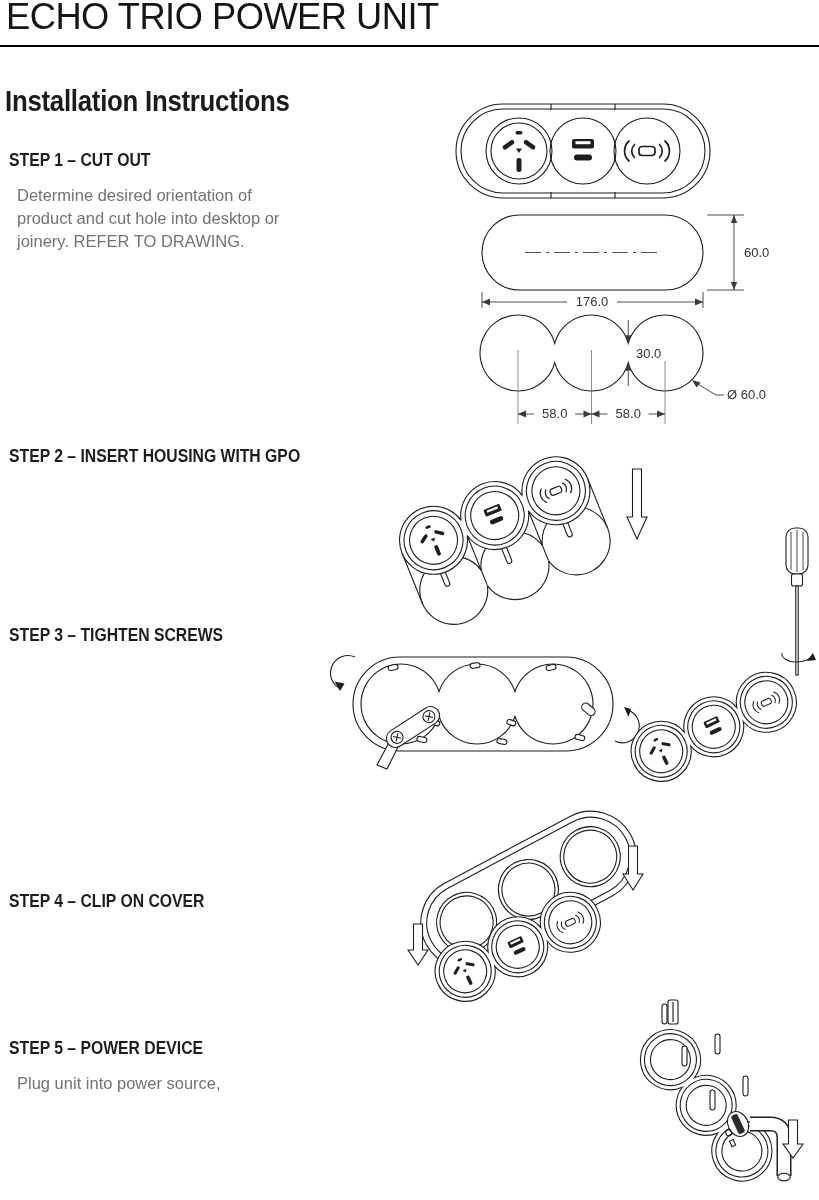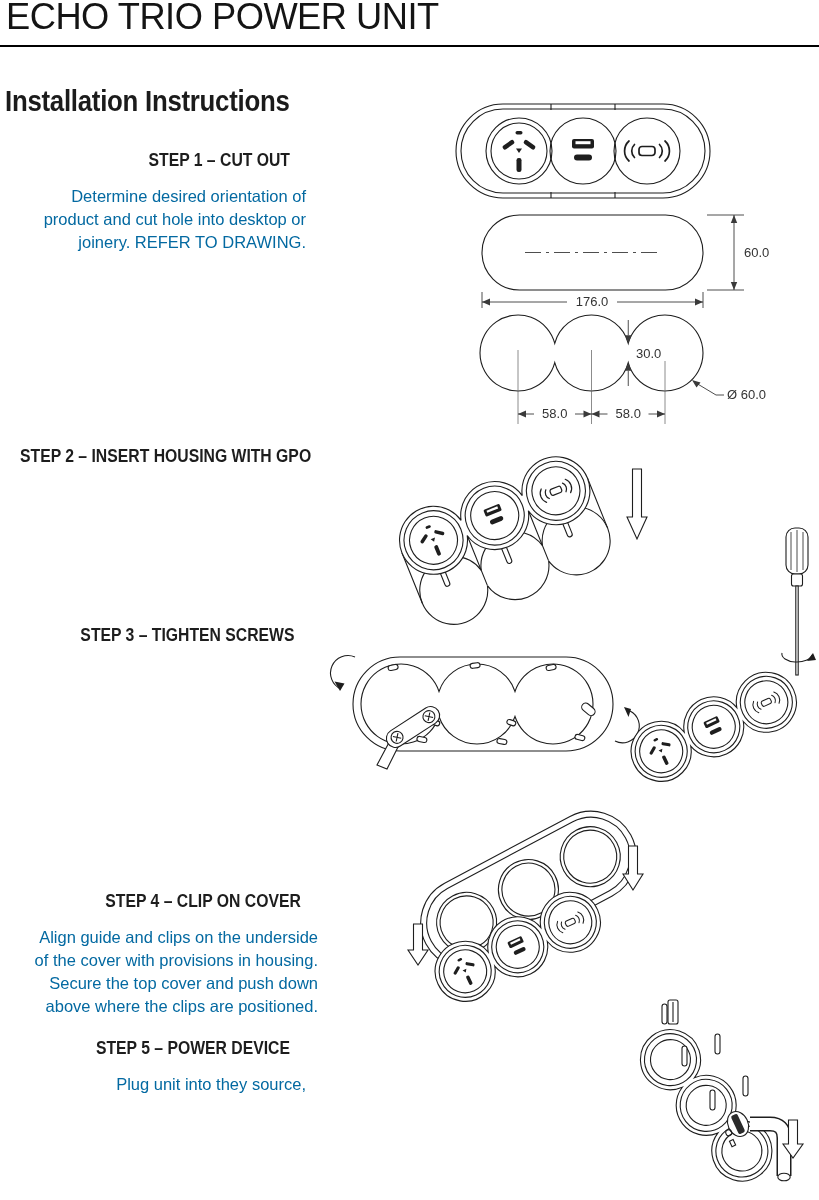--- a/index.html
+++ b/index.html
@@ -4,24 +4,24 @@
 <style>
   html,body{margin:0;padding:0;background:#fff;}
   #page{position:relative;width:819px;height:1200px;background:#fff;overflow:hidden;
         font-family:"Liberation Sans",sans-serif;color:#2f2f2f;}
   .abs{position:absolute;}
   #doc-title{left:6px;top:-4px;font-size:37px;font-weight:400;color:#141414;
              letter-spacing:-0.5px;transform:scaleX(0.98);transform-origin:left top;white-space:nowrap;}
   #title-rule{left:0;top:45px;width:819px;height:2px;background:#000;}
   #doc-subtitle{left:5px;top:84px;font-size:30px;font-weight:700;color:#1b1b1b;
                 transform:scaleX(0.86);transform-origin:left top;white-space:nowrap;letter-spacing:-0.3px;}
-  .step{position:absolute;left:20px;text-align:right;}
+  .step{position:absolute;left:9px;}
   .sh{margin:0 0 13px 0;font-size:17.5px;font-weight:700;color:#1d1d1d;
       transform:scaleX(0.9);transform-origin:left top;white-space:nowrap;letter-spacing:0;}
-  .sb{margin:14px;font-size:16.5px;line-height:23px;color:#0369a1;}
+  .sb{margin:8px;font-size:16.5px;line-height:23px;color:#737373;}
   svg{position:absolute;overflow:visible;}
   .ln{fill:none;stroke:#1e1e1e;stroke-width:1.1;}
   .lnthin{fill:none;stroke:#666;stroke-width:0.75;}
   .wfill{fill:#fff;stroke:#1e1e1e;stroke-width:1.1;}
   .dk{fill:#1e1e1e;}
   .dim{fill:none;stroke:#3a3a3a;stroke-width:0.9;}
   .dimhead{fill:#3a3a3a;stroke:none;}
   .dimtxt{font:13px "Liberation Sans",sans-serif;fill:#333;}
   .cl{stroke-dasharray:16 5 3 5;}
 </style>
@@ -39,25 +39,24 @@
     <p class="sb">Determine desired orientation of product and cut hole into desktop or joinery. REFER TO DRAWING.</p>
   </div>
   <div class="step" style="top:446px;width:300px">
     <h3 class="sh">STEP 2 – INSERT HOUSING WITH GPO</h3>
   </div>
   <div class="step" style="top:625px;width:305px">
     <h3 class="sh">STEP 3 – TIGHTEN SCREWS</h3>
   </div>
   <div class="step" style="top:891px;width:312px">
     <h3 class="sh">STEP 4 – CLIP ON COVER</h3>
-    <p class="sb">Align guide and clips on the underside of the cover with provisions in housing. Secure the top cover and push down above where the clips are positioned.</p>
   </div>
   <div class="step" style="top:1038px;width:300px">
     <h3 class="sh">STEP 5 – POWER DEVICE</h3>
-    <p class="sb">Plug unit into they source,</p>
+    <p class="sb">Plug unit into power source,</p>
   </div>
 
   <svg style="left:452px;top:96px" width="270" height="110" viewBox="0 0 270 110">
     <rect x="4" y="8" width="254" height="94" rx="47" class="wfill"></rect>
     <rect x="9" y="13" width="244" height="84" rx="42" class="ln"></rect>
     <path d="M99 8 V14 M163 8 V14 M99 96 V102 M163 96 V102" class="ln" stroke-width="0.8"></path>
     <circle cx="67" cy="55" r="33" class="ln"></circle>
     <circle cx="67" cy="55" r="28" class="ln"></circle>
     <circle cx="131" cy="55" r="33" class="ln"></circle>
     <circle cx="195" cy="55" r="33" class="ln"></circle>

